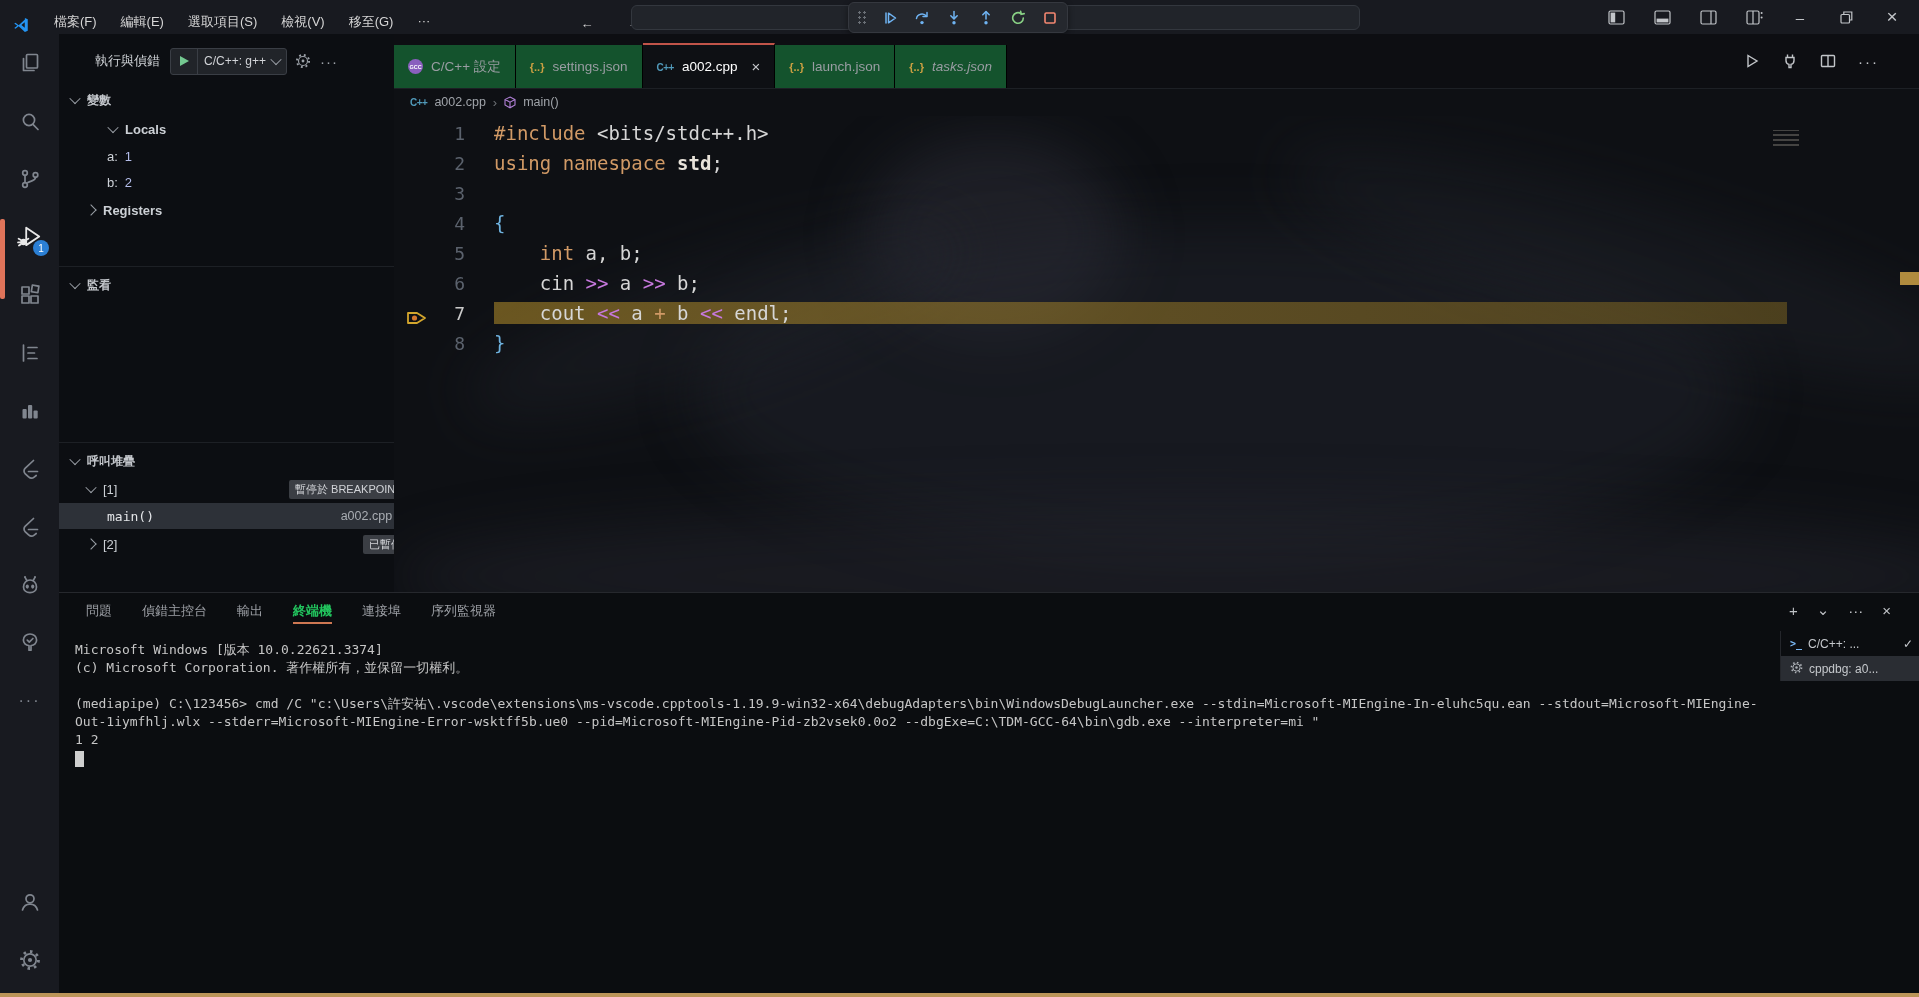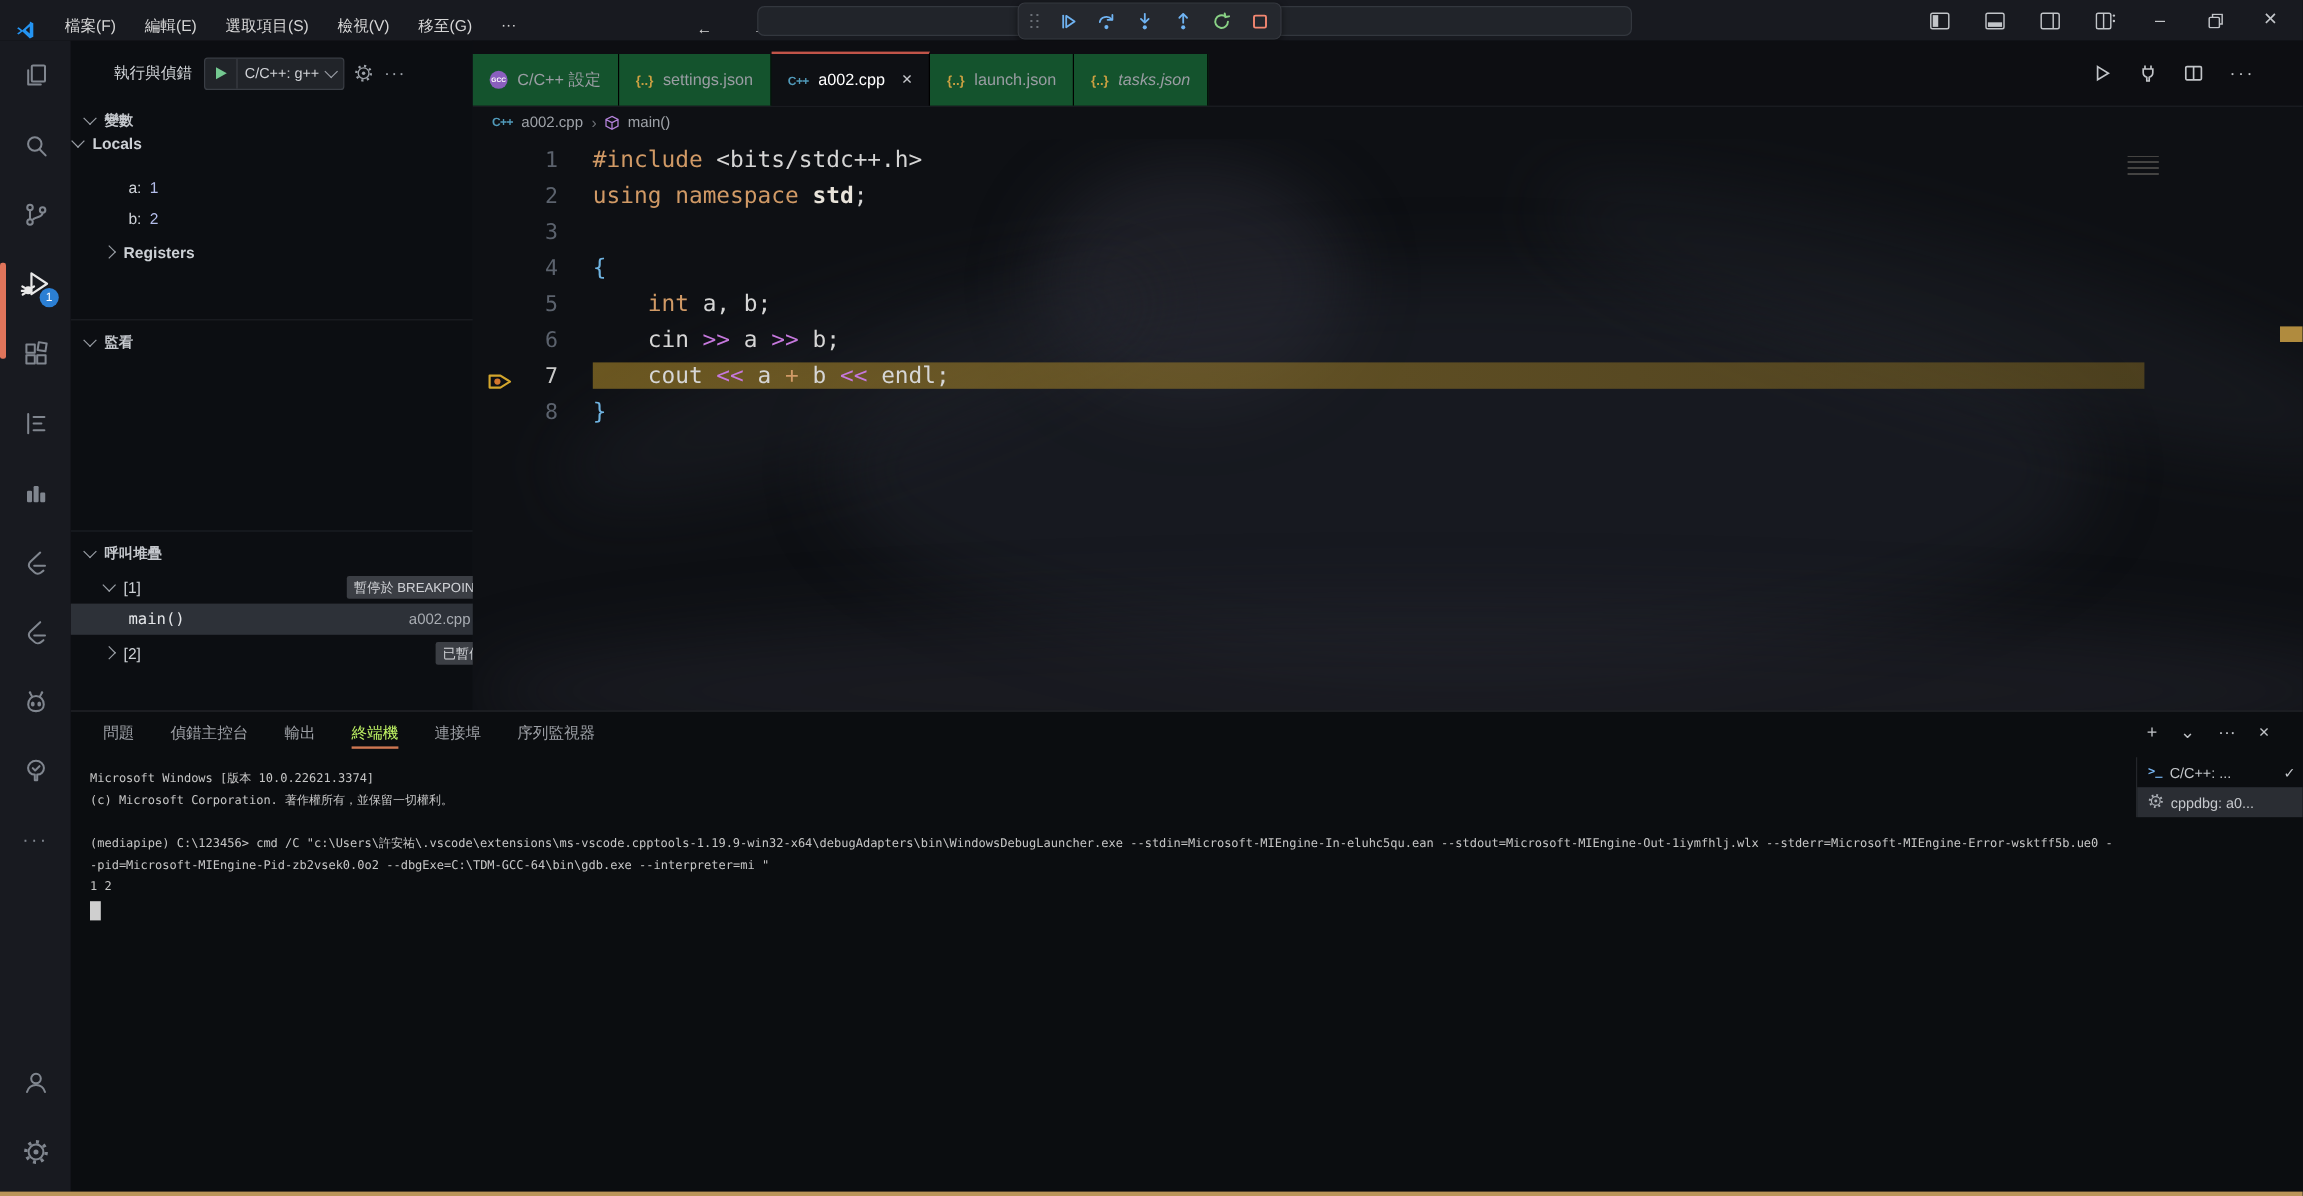--- a/index.html
+++ b/index.html
@@ -90,25 +90,25 @@
   .tk-kw{color:#d19a66;}.tk-op{color:#c678dd;}.tk-br{color:#6fb3e0;}.tk-fn{color:#c5b3e6;}
   .tk-type{color:#e8e3da;font-weight:bold;}.tk-pl{color:#d6d6d6;}
   #overview-mark{position:absolute;right:0;top:156px;width:19px;height:13px;background:#b08b3e;}
   #wall-sign{position:absolute;right:120px;top:14px;width:26px;height:16px;opacity:.28;background:
      repeating-linear-gradient(0deg,#cfc8b8 0 2px,transparent 2px 5px);}
 
   
   #panel{position:absolute;left:59px;top:592px;width:1860px;height:401px;background:#0b0d10;border-top:1px solid #26282d;}
   #panel-tabs{position:absolute;left:27px;top:0;height:36px;display:flex;gap:30px;align-items:center;}
   .panel-tab{font-size:13px;color:#9da0a6;height:36px;display:flex;align-items:center;position:relative;white-space:nowrap;}
-  .panel-tab.active{color:#bef264;}
+  .panel-tab.active{color:#22c55e;font-weight:bold;}
   .panel-tab.active::after{content:"";position:absolute;left:0;right:0;bottom:5px;height:2px;background:#ce7752;}
   #panel-actions{position:absolute;top:8px;right:28px;display:flex;gap:19px;color:#c0c3c7;font-size:15px;align-items:center;}
   #terminal{position:absolute;left:16px;top:48px;width:1690px;font-family:"DejaVu Sans Mono",monospace;
-            font-size:10px;line-height:18px;color:#c6c6c6;word-break:break-all;white-space:pre-wrap;}
+            font-size:13px;line-height:18px;color:#c6c6c6;word-break:break-all;white-space:pre-wrap;}
   .term-line{min-height:18px;}
   #term-cursor{width:9px;height:16px;background:#cfcfcf;margin-top:2px;}
   #sessions{position:absolute;right:0;top:38px;width:138px;border-left:1px solid #24262b;}
   .session-row{height:25px;display:flex;align-items:center;gap:6px;padding:0 6px 0 9px;font-size:12px;color:#c5c8cc;white-space:nowrap;}
   .session-row.selected{background:#2a2d33;}
   .session-check{margin-left:auto;color:#c5c8cc;font-size:12px;}
   .term-mini{color:#7ab8f5;font-family:"DejaVu Sans Mono",monospace;font-size:10px;font-weight:bold;}
 
   #bottom-strip{position:absolute;left:0;top:993px;width:1919px;height:4px;background:#bb9559;}
 </style>
@@ -340,21 +340,21 @@
           <circle cx="10" cy="10" r="1.8" fill="#9da2a9"></circle>
         </svg>
     </span>
     <span id="sidebar-more">···</span>
   </div>
 
   <div class="sect-header" style="top:55px;">
     <span class="chev down"></span>
       <span>變數</span>
   </div>
-  <div class="tree-row tree-label-bold" style="top:72px;">
+  <div class="tree-row tree-label-bold" style="top:82px;margin-left:48px;">
     <span class="chev down"></span>
       <span>Locals</span>
   </div>
   <div id="locals-rows">
       <div class="tree-row" style="top: 109px; padding-left: 48px;">
         <span class="var-name">a:</span>
         <span class="var-value">1</span>
       </div>
       <div class="tree-row" style="top: 135px; padding-left: 48px;">
         <span class="var-name">b:</span>

